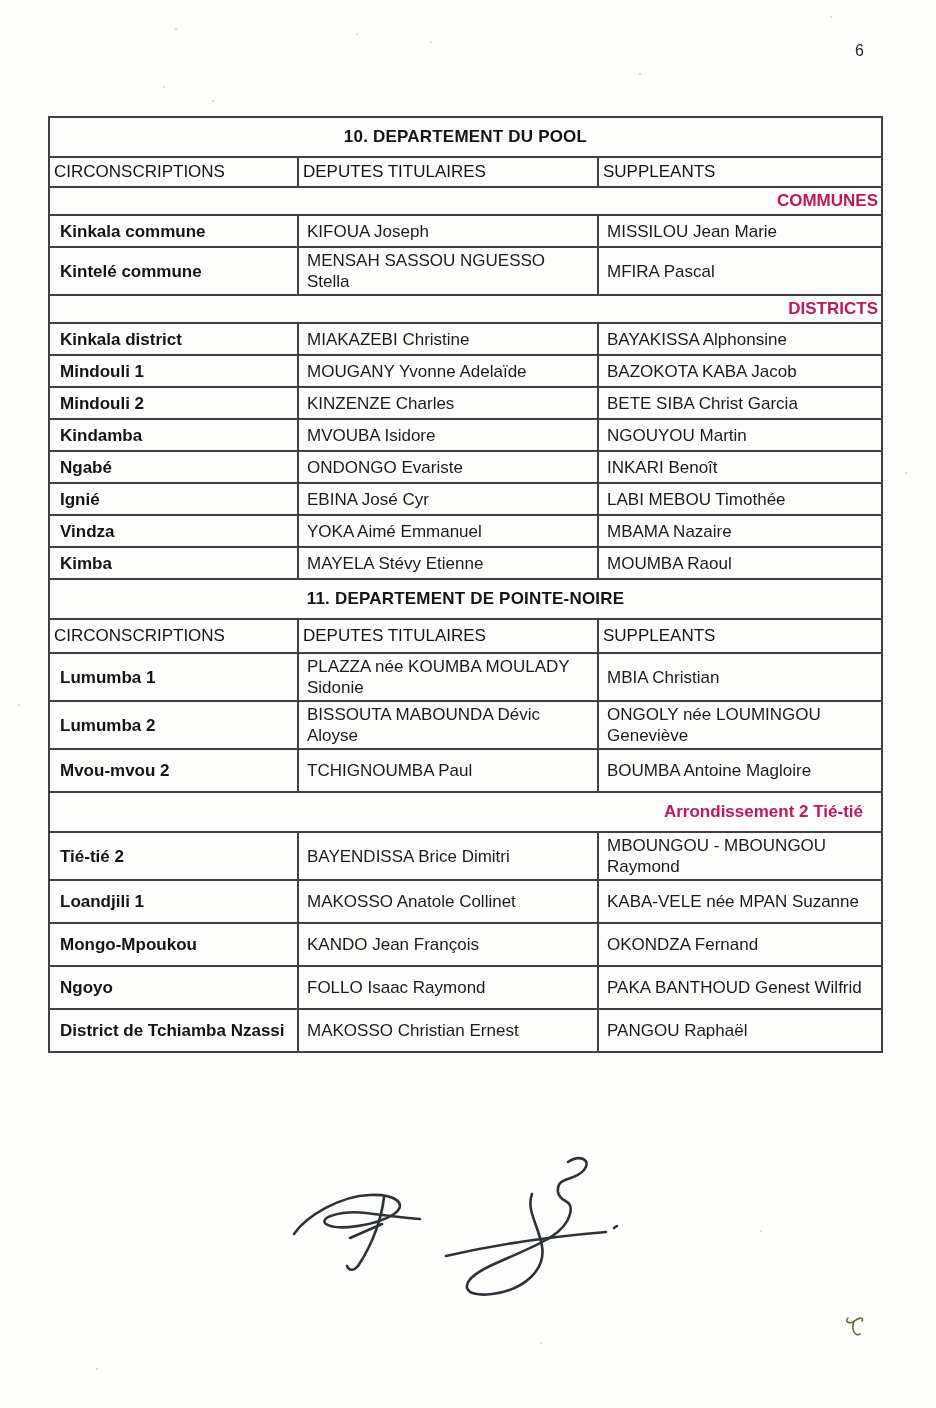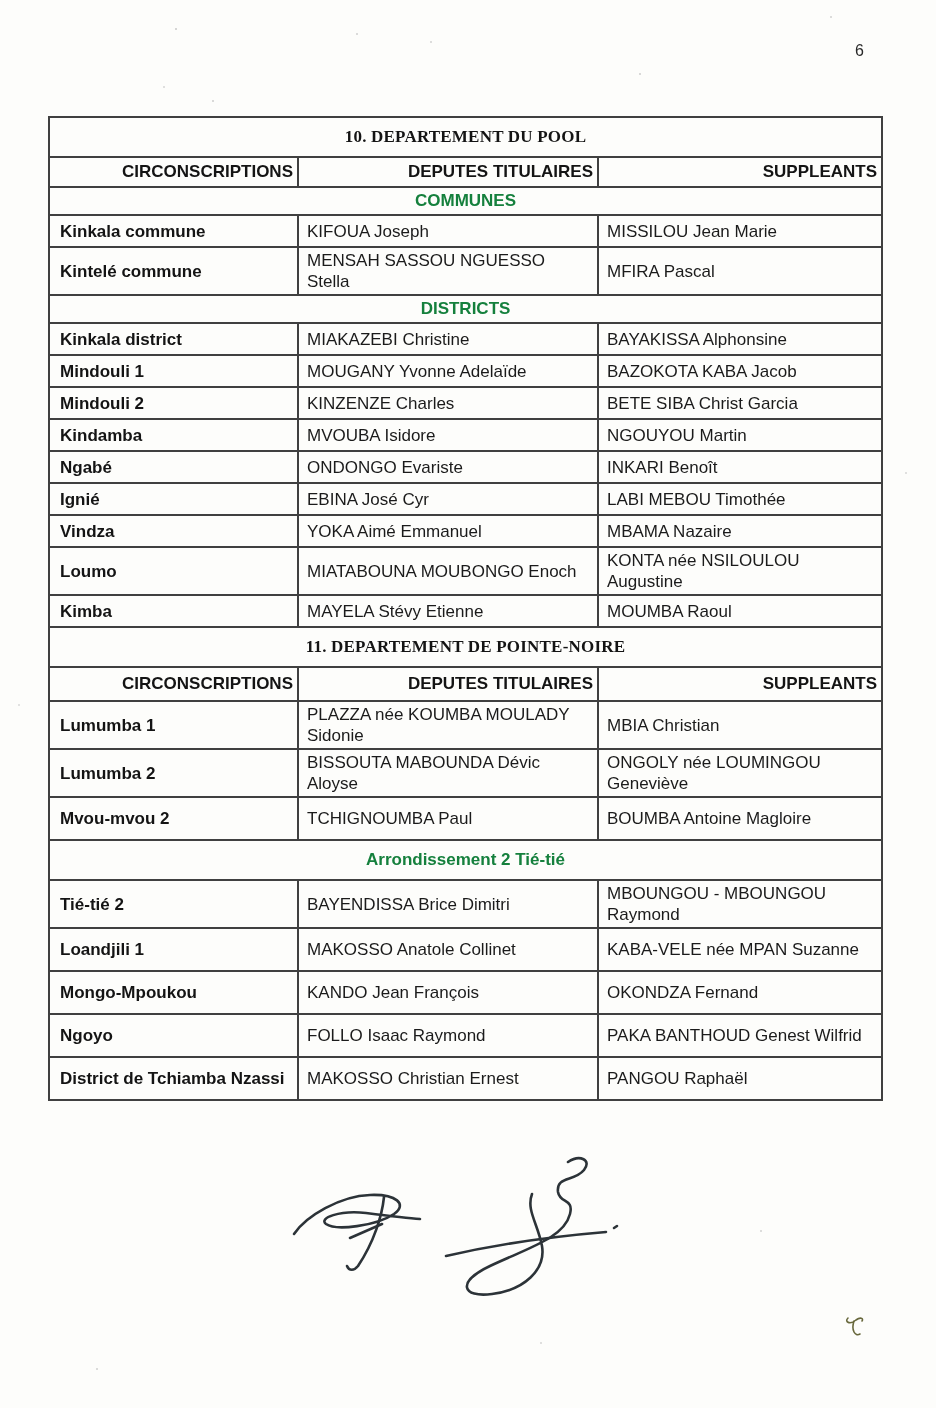--- a/index.html
+++ b/index.html
@@ -18,31 +18,31 @@
   }
   table.roster {
     position:absolute; left:48px; top:116px;
     width:833px;
     border-collapse:collapse;
     table-layout:fixed;
   }
   .roster td { border:2px solid #404040; }
   .title-cell {
     text-align:center; font-weight:bold; font-size:17px;
-    padding:9px 4px; letter-spacing:0.2px; color:#141414;font-family:Liberation Serif, serif;
+    padding:9px 4px; letter-spacing:0.2px; color:#141414;
   }
   tr.sec1 .title-cell { }
   .colhead {
-    text-align:right; font-weight:bold; font-size:17px;
+    text-align:left; font-weight:normal; font-size:17px;
     padding:4px; color:#141414;
   }
   tr.sec1 .colhead { padding:6px 4px; }
   .group-cell {
-    text-align:center; font-weight:bold; font-size:17px;
-    padding:3px; color:#15803d;
+    text-align:right; font-weight:bold; font-size:17px;
+    padding:3px; color:#be185d;
   }
   tr.sec1 .group-cell { padding:9px 18px; }
   tr.data-row td {
     font-size:17px; line-height:21px;
     padding:2px 8px; vertical-align:middle; color:#1b1b1b;
   }
   tr.sec0.data-row td { height:26px; }
   tr.sec1.data-row td { height:37px; }
   tr.data-row td.col0 { font-weight:bold; padding-left:10px; color:#141414; }
   .sig { position:absolute; }
@@ -126,25 +126,20 @@
           <td class="col0">Ignié</td>
           <td class="col1">EBINA José Cyr</td>
           <td class="col2">LABI MEBOU Timothée</td>
         </tr>
         <tr class="data-row sec0">
           <td class="col0">Vindza</td>
           <td class="col1">YOKA Aimé Emmanuel</td>
           <td class="col2">MBAMA Nazaire</td>
         </tr>
         <tr class="data-row sec0">
-          <td class="col0">Loumo</td>
-          <td class="col1">MIATABOUNA MOUBONGO Enoch</td>
-          <td class="col2">KONTA née NSILOULOU Augustine</td>
-        </tr>
-        <tr class="data-row sec0">
           <td class="col0">Kimba</td>
           <td class="col1">MAYELA Stévy Etienne</td>
           <td class="col2">MOUMBA Raoul</td>
         </tr>
         <tr class="title-row sec1">
           <td colspan="3" class="title-cell">11. DEPARTEMENT DE POINTE-NOIRE</td>
         </tr>
         <tr class="colhead-row sec1">
           <td class="colhead">CIRCONSCRIPTIONS</td>
           <td class="colhead">DEPUTES TITULAIRES</td>

